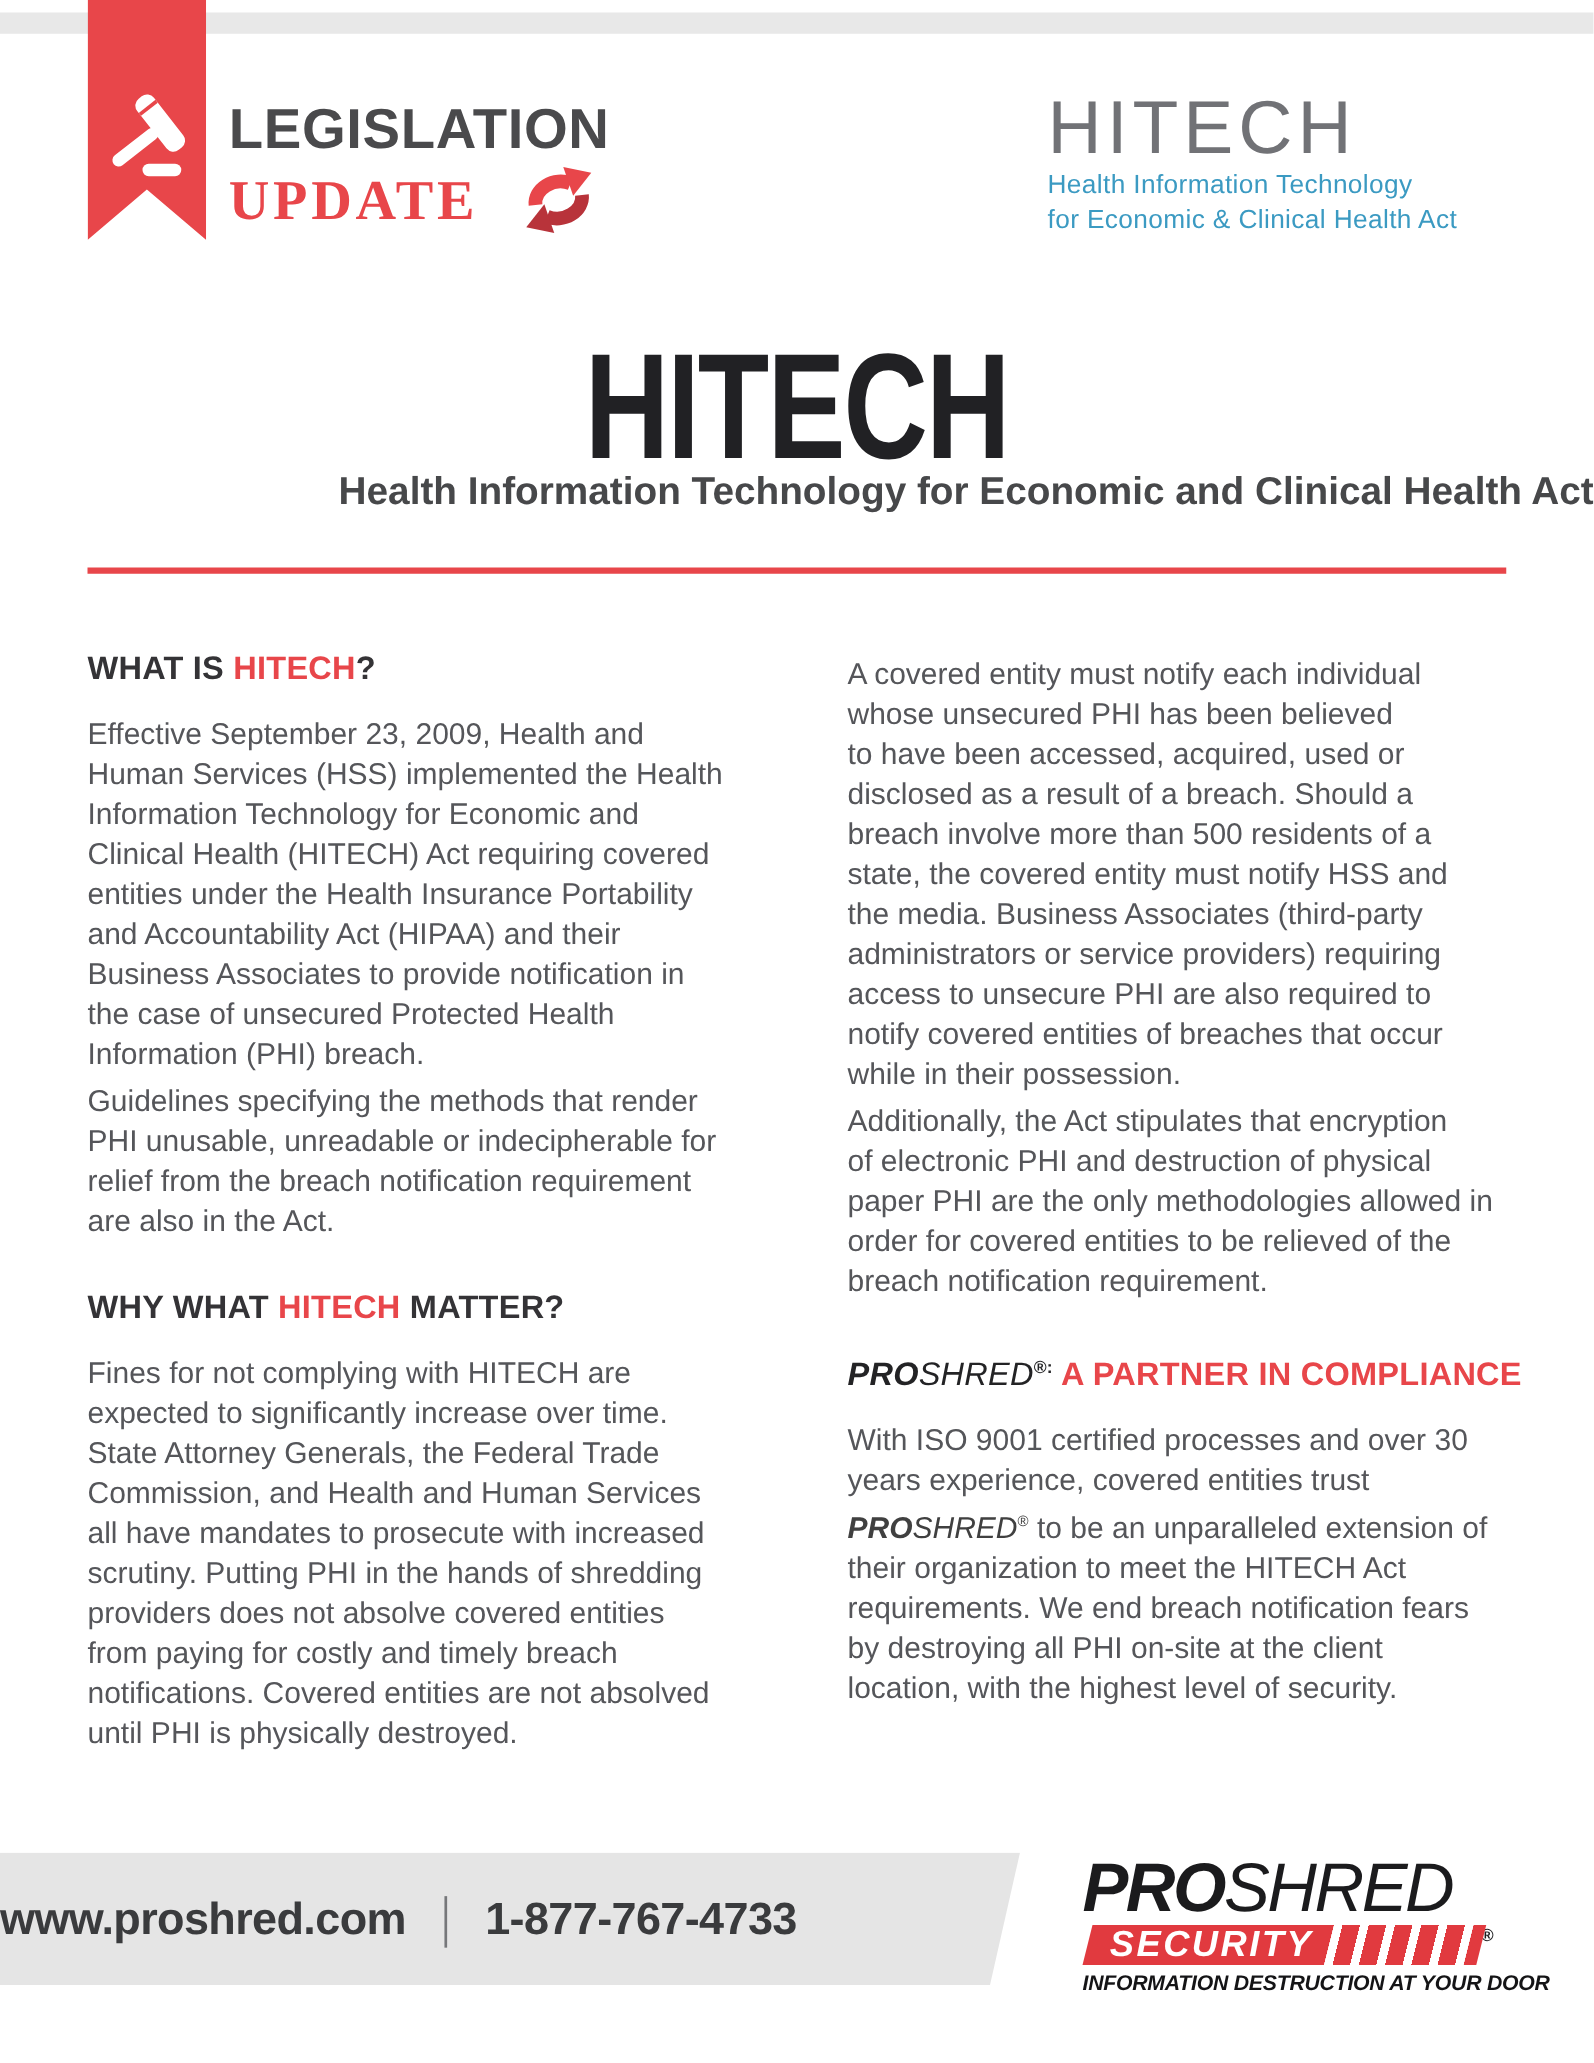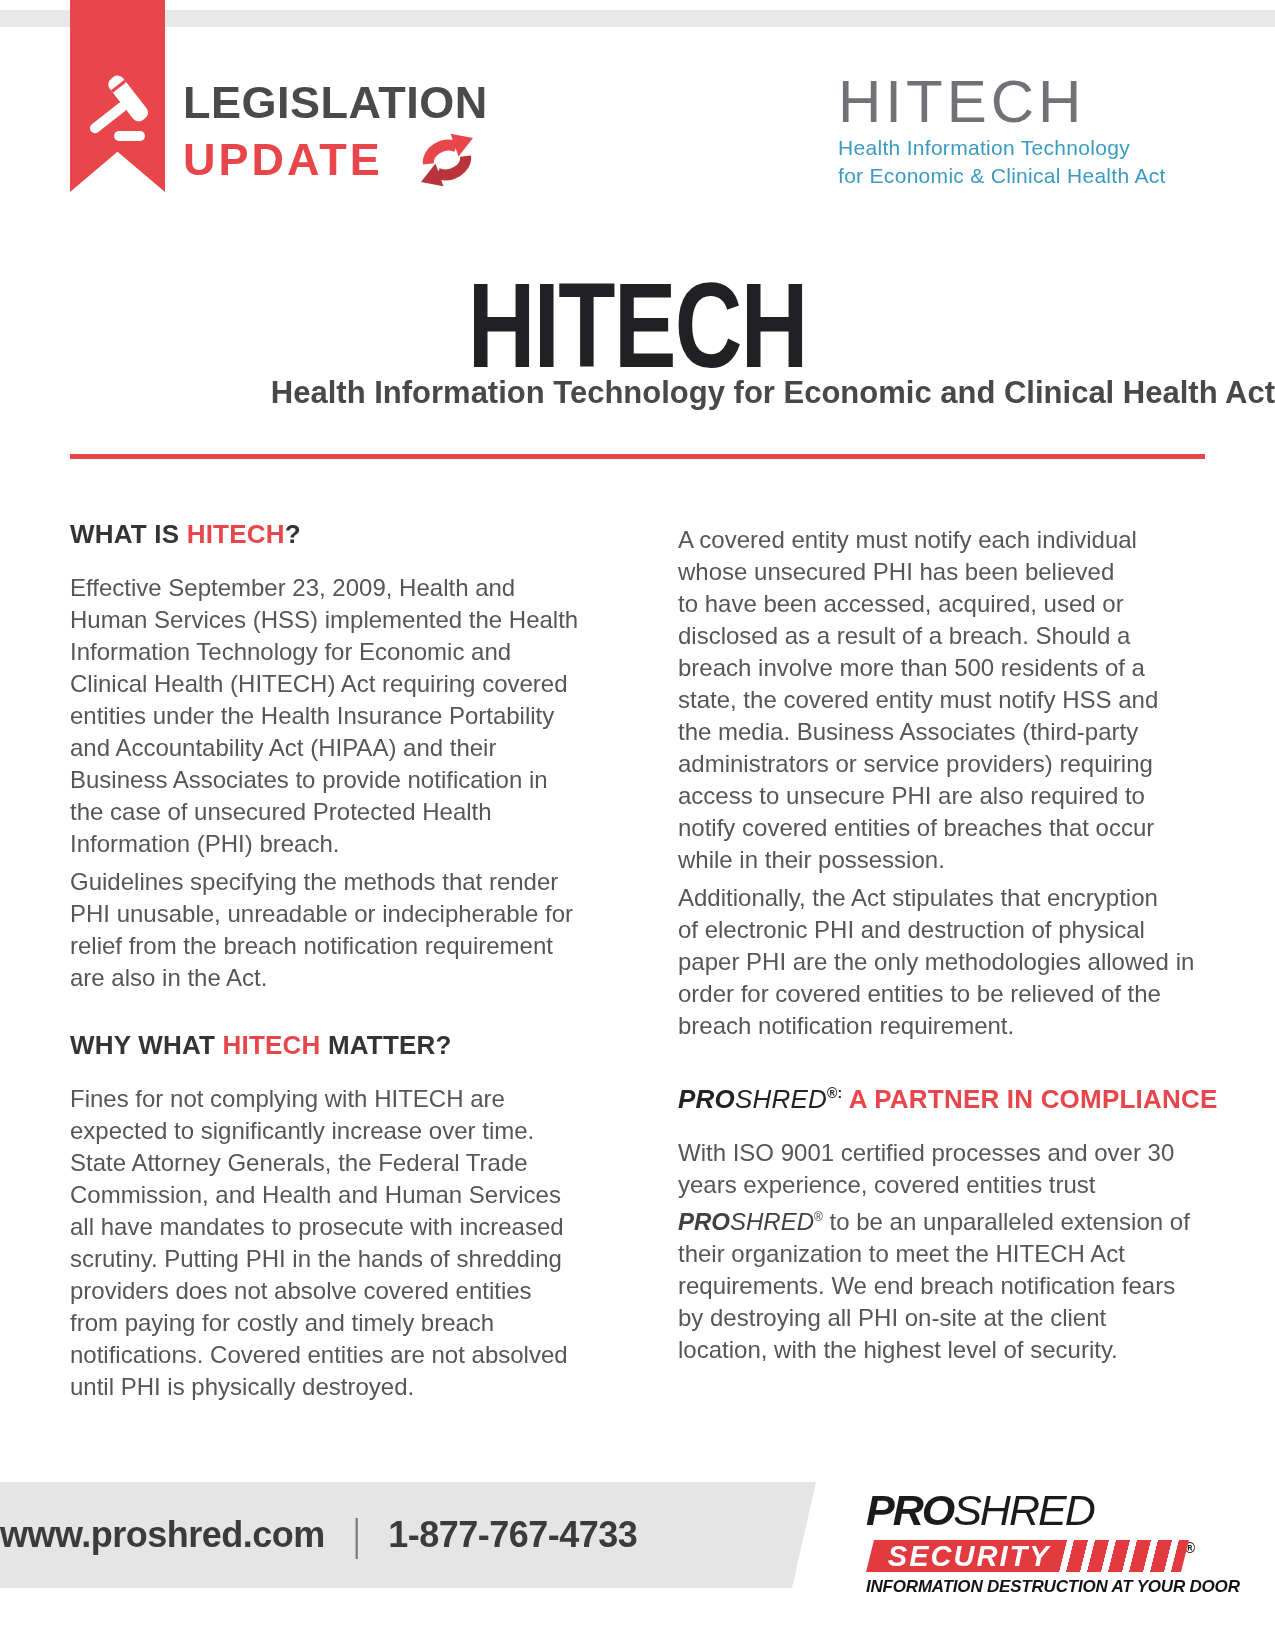--- a/index.html
+++ b/index.html
@@ -10,21 +10,21 @@
   
   .topbar{position:absolute;top:10px;left:0;width:1275px;height:17px;background:#e8e8e8;}
   
   .ribbon{position:absolute;left:70px;top:0;width:95px;height:192px;background:#e8464a;
     -webkit-clip-path:polygon(0 0,100% 0,100% 100%,50% 79%,0 100%);
     clip-path:polygon(0 0,100% 0,100% 100%,50% 79%,0 100%);}
   .gavel{position:absolute;left:10px;top:74px;}
   
   .badge{position:absolute;left:183px;top:75px;text-align:right;}
   .badge-l1{font-size:45px;line-height:56px;font-weight:700;color:#4a4a4c;letter-spacing:0.5px;}
-  .badge-l2{display:flex;align-items:center;gap:28px;}
+  .badge-l2{display:flex;align-items:center;gap:28px;font-family:Liberation Serif, serif;}
   .badge-l2 .upd{font-size:45px;line-height:52px;font-weight:700;color:#e8464a;letter-spacing:3px;}
   
   .hitech-logo{position:absolute;left:838px;top:70px;}
   .hl-title{font-size:60px;line-height:64px;font-weight:400;color:#717276;letter-spacing:4px;}
   .hl-sub{font-size:21px;line-height:28px;font-weight:400;color:#3b9ac2;letter-spacing:0.3px;margin-top:0;}
   .hl-sub:first-of-type{margin-top:7px;}
   
   .main-title{position:absolute;left:0;right:0;top:270px;margin:0;text-align:center;
     font-size:120px;line-height:110px;font-weight:700;color:#212124;}
   .main-title span{display:inline-block;transform:scaleX(0.78);transform-origin:center;letter-spacing:-2px;}
@@ -48,21 +48,21 @@
   p .brand sup{font-size:12px;}
   
   .footer-bar{position:absolute;left:0;top:1482px;width:816px;height:106px;background:#e5e5e5;
     -webkit-clip-path:polygon(0 0,100% 0,calc(100% - 24px) 100%,0 100%);
     clip-path:polygon(0 0,100% 0,calc(100% - 24px) 100%,0 100%);
     display:flex;align-items:center;box-sizing:border-box;}
   .f-web,.f-phone{font-size:36px;font-weight:700;color:#3a3b3d;letter-spacing:-0.5px;}
   .f-div{font-size:44px;font-weight:400;color:#76777a;margin:0 26px;transform:scaleX(0.6);}
   
   .ps-logo{position:absolute;left:866px;top:1484px;width:360px;}
-  .ps-row1{font-size:43px;line-height:52px;color:#1b1b1d;letter-spacing:-2px;white-space:nowrap;}
+  .ps-row1{font-size:55px;line-height:52px;color:#1b1b1d;letter-spacing:-2px;white-space:nowrap;}
   .ps-row1 .pro{font-weight:700;font-style:italic;}
   .ps-row1 .shred{font-weight:400;font-style:italic;}
   .ps-row2{margin-top:4px;white-space:nowrap;}
   .sec-bar{display:inline-flex;align-items:center;background:#e13a3f;transform:skewX(-14deg);
     transform-origin:bottom left;padding:0 10px 0 18px;height:32px;}
   .sec-text{display:inline-block;transform:skewX(14deg);font-style:italic;font-weight:700;
     font-size:29px;color:#ffffff;letter-spacing:2px;}
   .stripes{display:inline-block;width:112px;height:32px;margin-left:12px;
     background:repeating-linear-gradient(90deg,#ffffff 0 7px,#e13a3f 7px 21px);}
   .ps-reg{font-size:14px;font-weight:700;color:#1b1b1d;vertical-align:top;margin-left:4px;}

